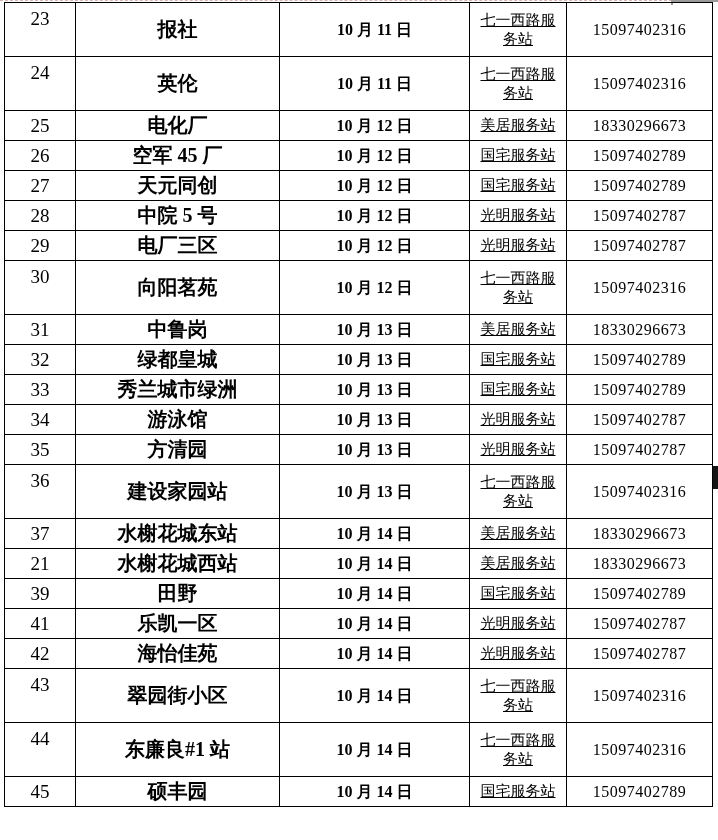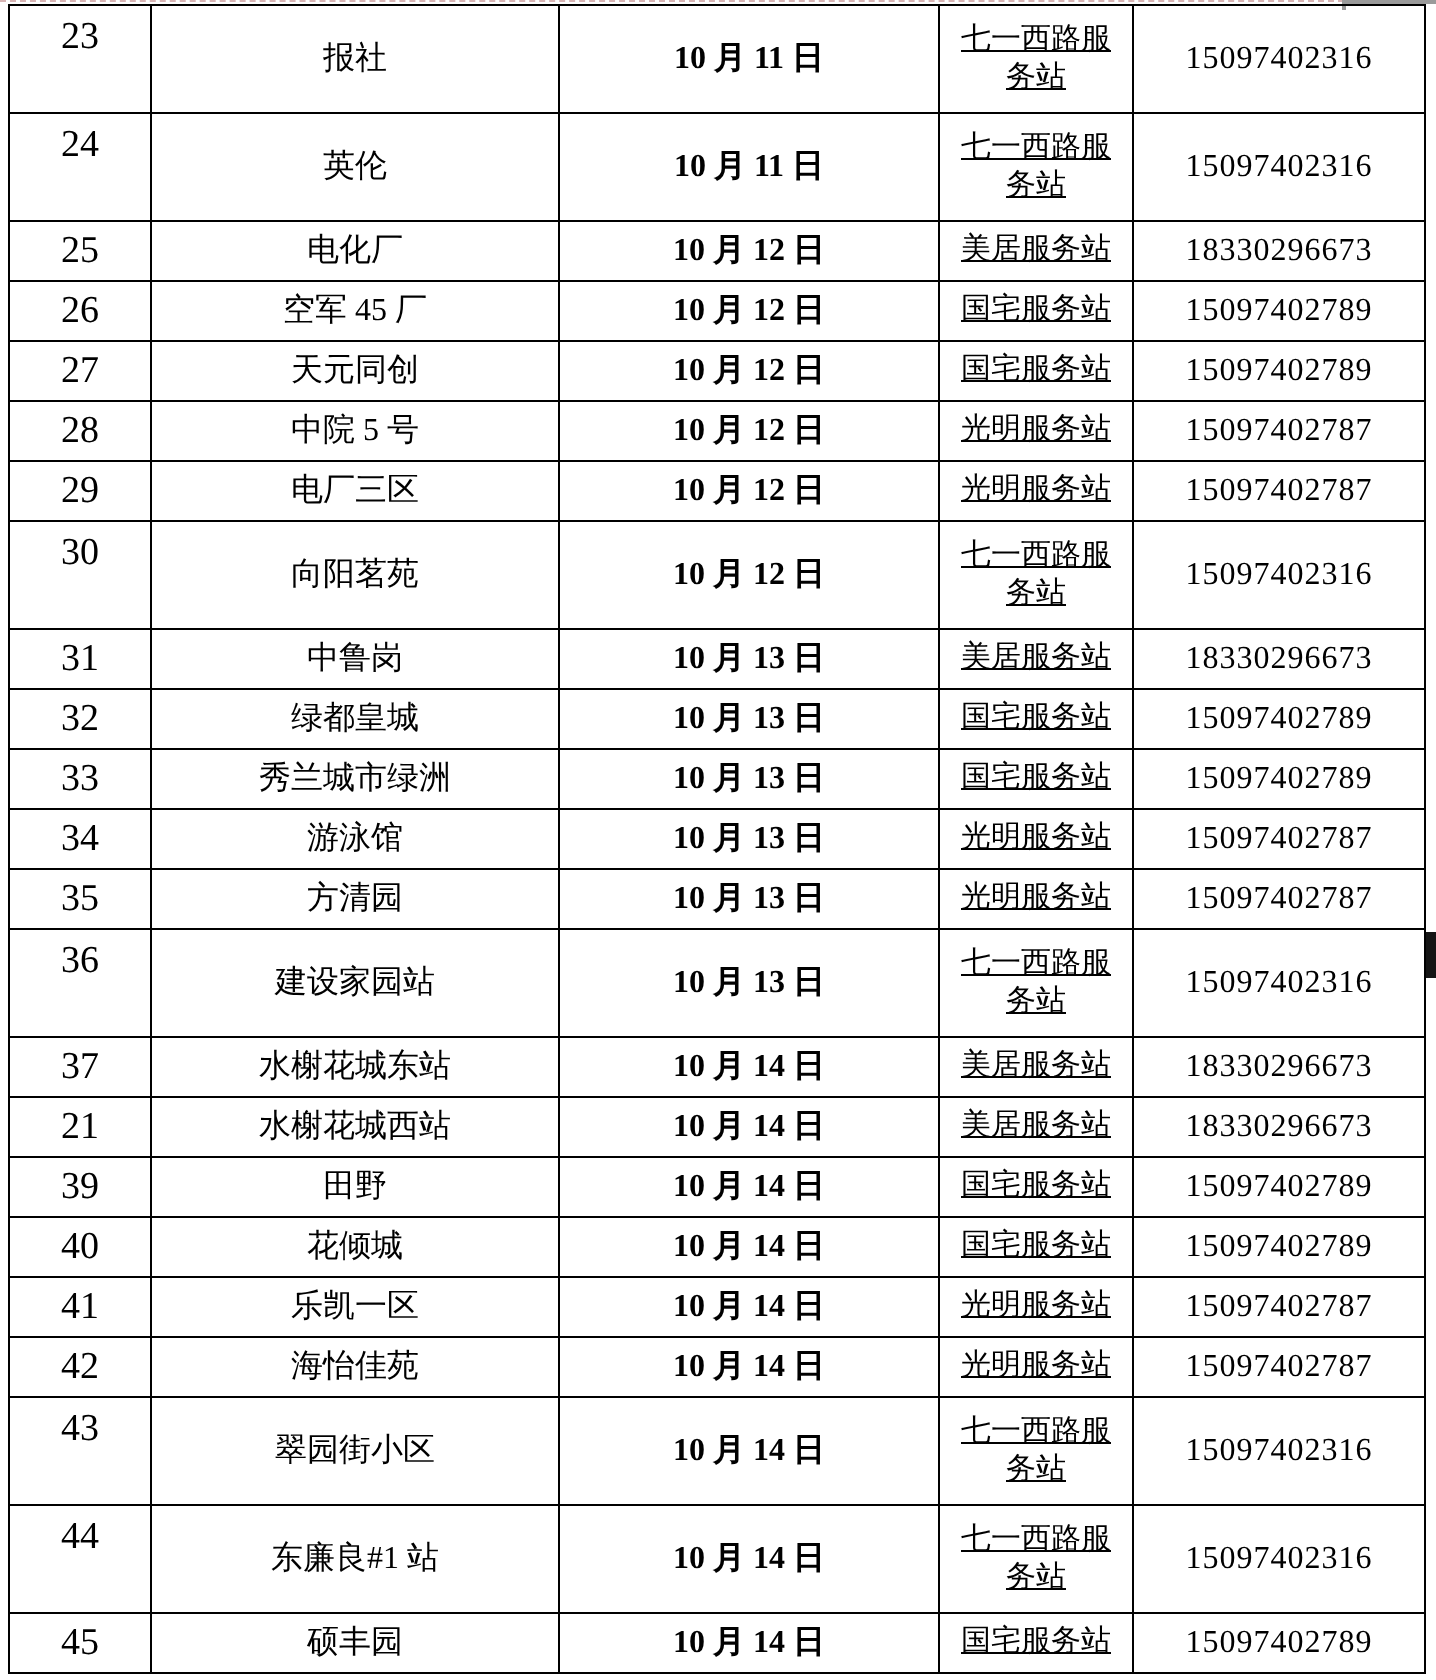--- a/index.html
+++ b/index.html
@@ -61,21 +61,21 @@
     font-size: 16px;
     line-height: 1.25;
     padding: 1px 3px;
     overflow: hidden;
     word-break: break-all;
   }
   tr.short { height: 30px; }
   tr.tall  { height: 54px; }
   .col-number { font-size: 19px; }
   tr.tall .col-number { vertical-align: top; padding-top: 4px; margin-top: 41px; }
-  .col-name    { font-size: 16px; }
+  .col-name    { font-size: 20px; font-weight: bold; }
   .col-date    { font-size: 16px; font-weight: bold; }
   .col-station { font-size: 15px; padding: 1px 4px; text-decoration: underline; }
   .col-phone   { font-size: 16px; letter-spacing: 0.5px; }
 </style>
 </head>
 <body>
 
 <div class="pagebreak-line"></div>
 <div class="top-right-line"></div>
 <div class="top-tick"></div>
@@ -203,27 +203,20 @@
     <td class="col-phone">18330296673</td>
   </tr>
       <tr class="short">
     <td class="col-number">39</td>
     <td class="col-name">田野</td>
     <td class="col-date">10 月 14 日</td>
     <td class="col-station">国宅服务站</td>
     <td class="col-phone">15097402789</td>
   </tr>
       <tr class="short">
-    <td class="col-number">40</td>
-    <td class="col-name">花倾城</td>
-    <td class="col-date">10 月 14 日</td>
-    <td class="col-station">国宅服务站</td>
-    <td class="col-phone">15097402789</td>
-  </tr>
-      <tr class="short">
     <td class="col-number">41</td>
     <td class="col-name">乐凯一区</td>
     <td class="col-date">10 月 14 日</td>
     <td class="col-station">光明服务站</td>
     <td class="col-phone">15097402787</td>
   </tr>
       <tr class="short">
     <td class="col-number">42</td>
     <td class="col-name">海怡佳苑</td>
     <td class="col-date">10 月 14 日</td>

